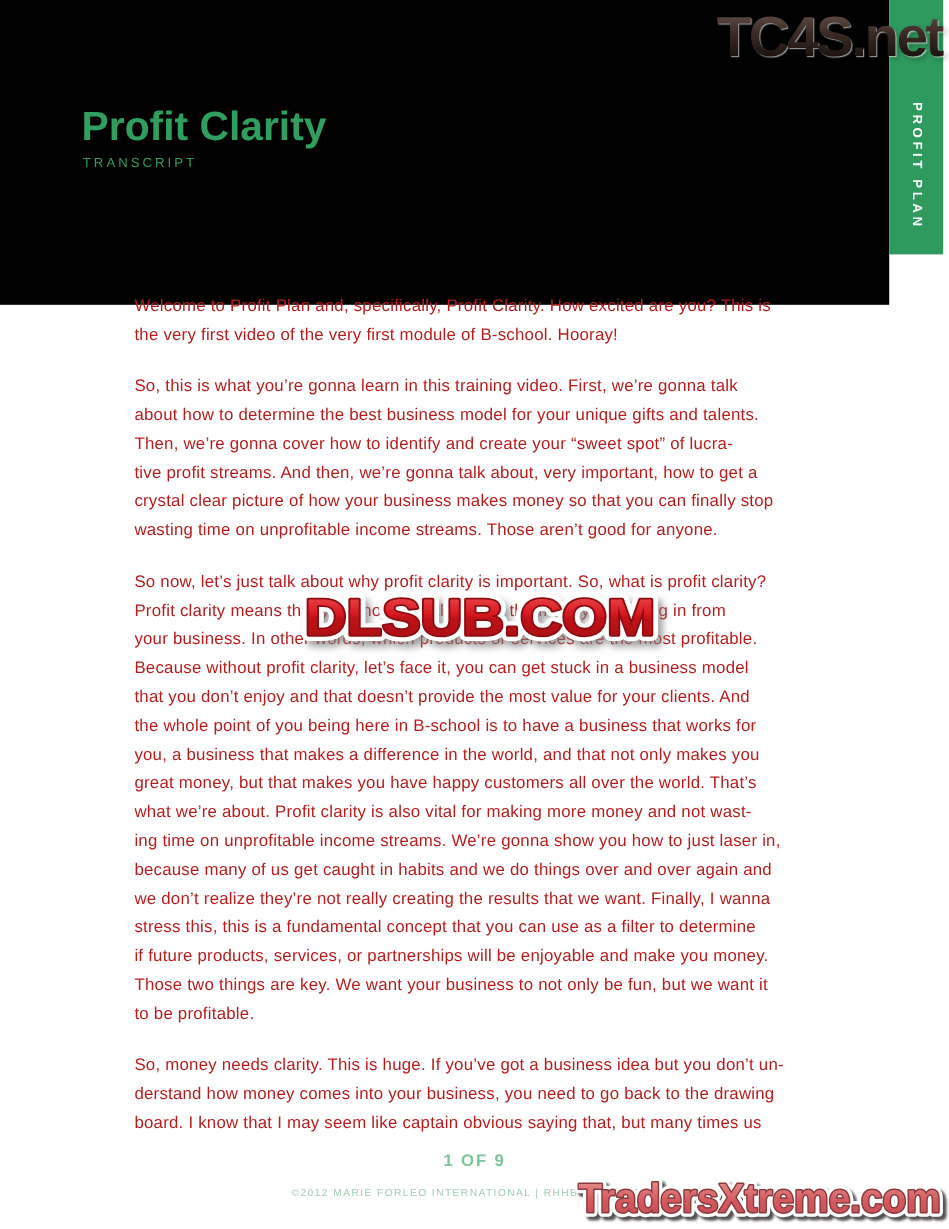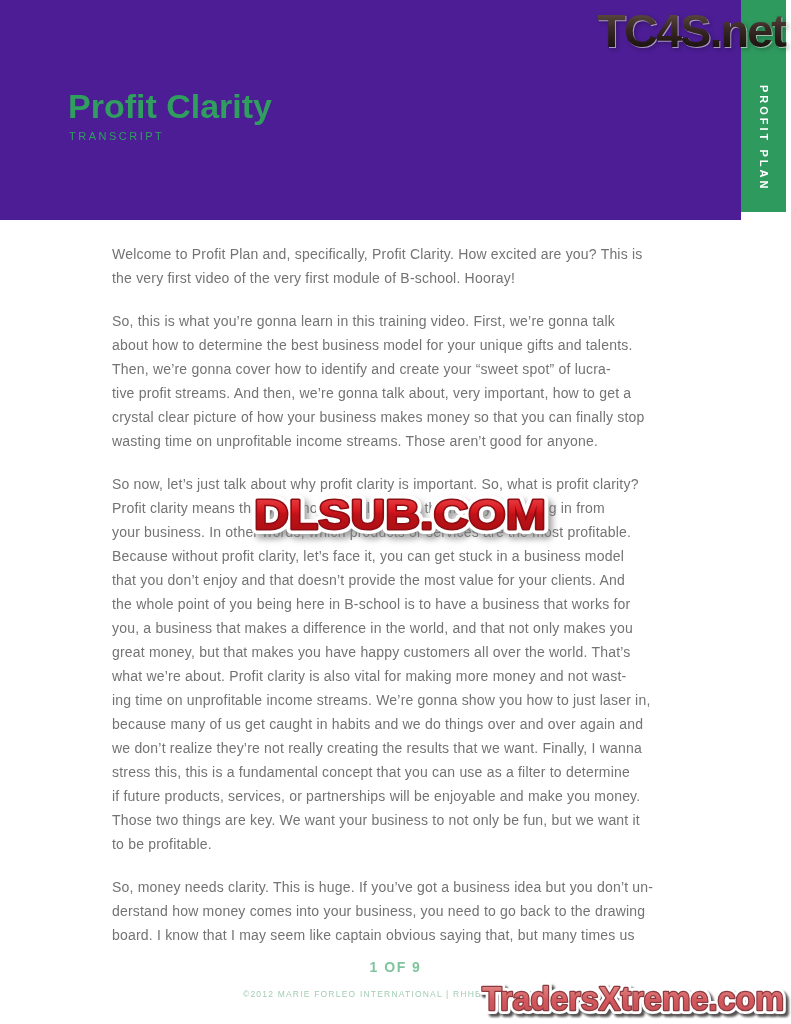--- a/index.html
+++ b/index.html
@@ -3,22 +3,22 @@
 <meta charset="utf-8">
 <style>
   html,body{margin:0;padding:0;background:#ffffff;}
   .page{
     position:relative;width:791px;height:1024px;margin:0 auto;
     background:#ffffff;overflow:hidden;
     font-family:"Liberation Sans",sans-serif;
   }
   
   .header-band{
-    position:absolute;left:0;top:0;width:741px;height:220px;
-    background:#4c1d95;
+    position:absolute;left:0;top:0;width:741px;height:254px;
+    background:#000000;
   }
   .page-title{
     position:absolute;left:68px;top:88px;margin:0;
     font-size:34px;line-height:36px;font-weight:bold;color:#2f9e5f;
     letter-spacing:0px;
   }
   .page-subtitle{
     position:absolute;left:69px;top:130px;
     font-size:11px;font-weight:normal;letter-spacing:2.5px;color:#2f9e5f;
   }
@@ -32,21 +32,21 @@
     writing-mode:vertical-rl;
     color:#ffffff;font-size:11px;font-weight:bold;letter-spacing:3px;
     white-space:nowrap;
   }
   
   .transcript{
     position:absolute;left:112px;top:242px;width:580px;
   }
   .transcript p{
     margin:0 0 19px 0;
-    font-size:14px;line-height:24px;color:#737373;
+    font-size:14px;line-height:24px;color:#b91c1c;
     letter-spacing:0.2px;white-space:pre;
   }
   
   .page-indicator{
     position:absolute;left:0;right:0;top:959px;text-align:center;
     font-size:14px;font-weight:bold;letter-spacing:1.5px;color:#7ec49c;
   }
   .copyright-line{
     position:absolute;left:4px;right:0;top:989px;text-align:center;
     font-size:8.5px;letter-spacing:1.2px;color:#a3ccb4;

